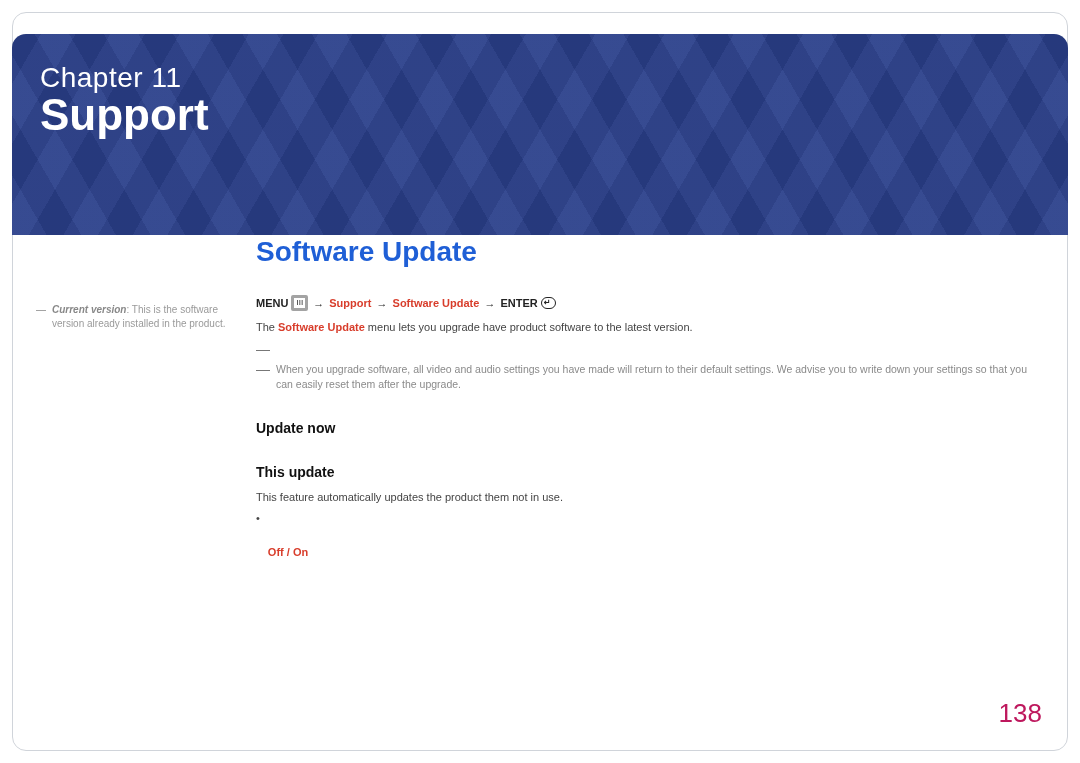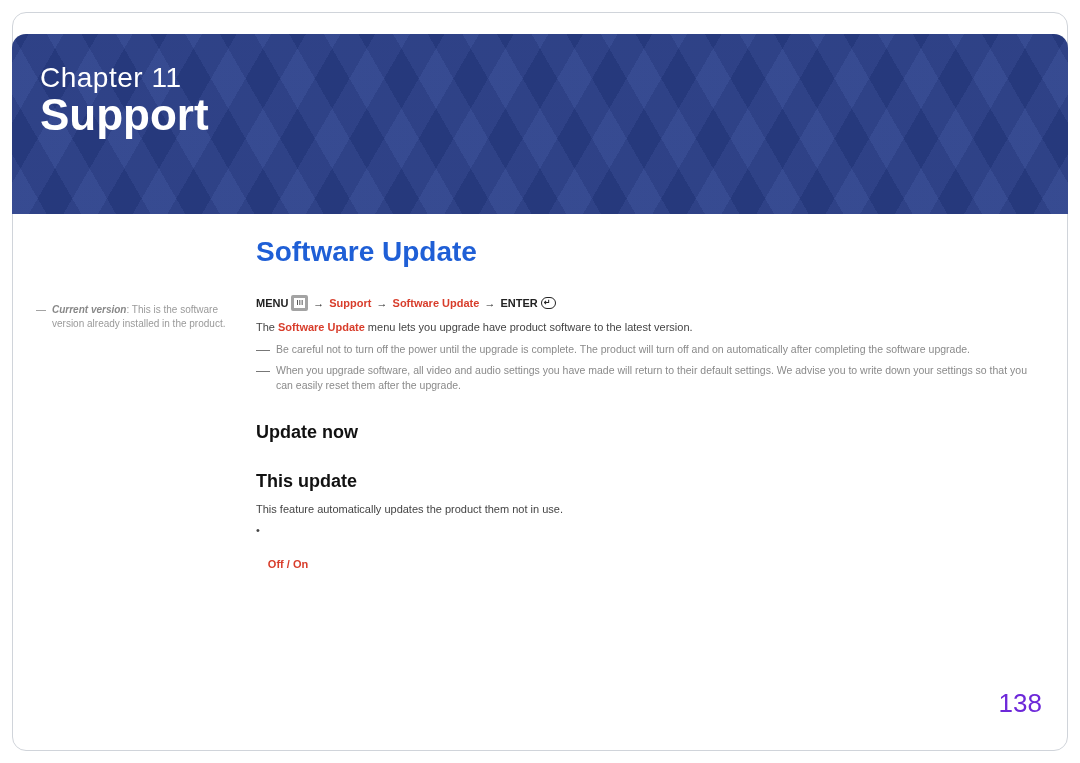--- a/index.html
+++ b/index.html
@@ -18,21 +18,21 @@
     right: 12px;
     bottom: 12px;
     border: 1px solid #d0d4da;
     border-radius: 14px;
   }
   .chapter-banner {
     position: absolute;
     top: 34px;
     left: 12px;
     right: 12px;
-    height: 180px;
+    height: 201px;
     background: #2a3f8a;
     background-image:
       repeating-linear-gradient(60deg, rgba(255,255,255,0.03) 0 30px, rgba(0,0,0,0.05) 30px 60px),
       repeating-linear-gradient(-60deg, rgba(255,255,255,0.03) 0 30px, rgba(0,0,0,0.05) 30px 60px);
     border-top-left-radius: 14px;
     border-top-right-radius: 14px;
     padding: 28px 28px 0 28px;
   }
   .chapter-top {
     color: #ffffff;
@@ -128,41 +128,41 @@
     line-height: 1.45;
     margin-top: 6px;
   }
   .dash-line .dash {
     font-size: 14px;
     line-height: 1;
     flex-shrink: 0;
     color: #777;
   }
   .h2 {
-    font-size: 18px;
+    font-size: 14px;
     font-weight: 700;
     color: #111;
     margin-top: 28px;
     margin-bottom: 10px;
   }
   .bullet-line {
     display: flex;
     gap: 8px;
     font-size: 11px;
     color: #444;
     margin-top: 6px;
   }
   .bullet-line .dot { color: #444; }
   .bullet-line .red { color: #d83d2b; font-weight: 700; margin-top: 34px; }
   .page-number {
     position: absolute;
-    bottom: 44px;
+    bottom: 34px;
     right: 38px;
     font-size: 26px;
-    color: #6d28d9;
+    color: #be185d;
     font-weight: 300;
     text-align: right;
   }
 </style>
 </head>
 <body>
 
 <div class="page-border"></div>
 
 <div class="chapter-banner">
@@ -192,21 +192,20 @@
       <span>ENTER</span>
       <span class="enter-icon">↵</span>
     </div>
 
     <div class="body-text">
       <span>The </span><span class="red-strong">Software Update</span><span> menu lets you upgrade have product software to the latest version.</span>
     </div>
 
     <div class="dash-line">
       <span class="dash">―</span>
-      <span>Be careful not to turn off the power until the upgrade is complete. The product will turn off and on automatically after completing the software upgrade.</span>
     </div>
     <div class="dash-line">
       <span class="dash">―</span>
       <span>When you upgrade software, all video and audio settings you have made will return to their default settings. We advise you to write down your settings so that you can easily reset them after the upgrade.</span>
     </div>
 
     <div class="h2">Update now</div>
 
     <div class="h2">This update</div>
     <div class="body-text">This feature automatically updates the product them not in use.</div>

